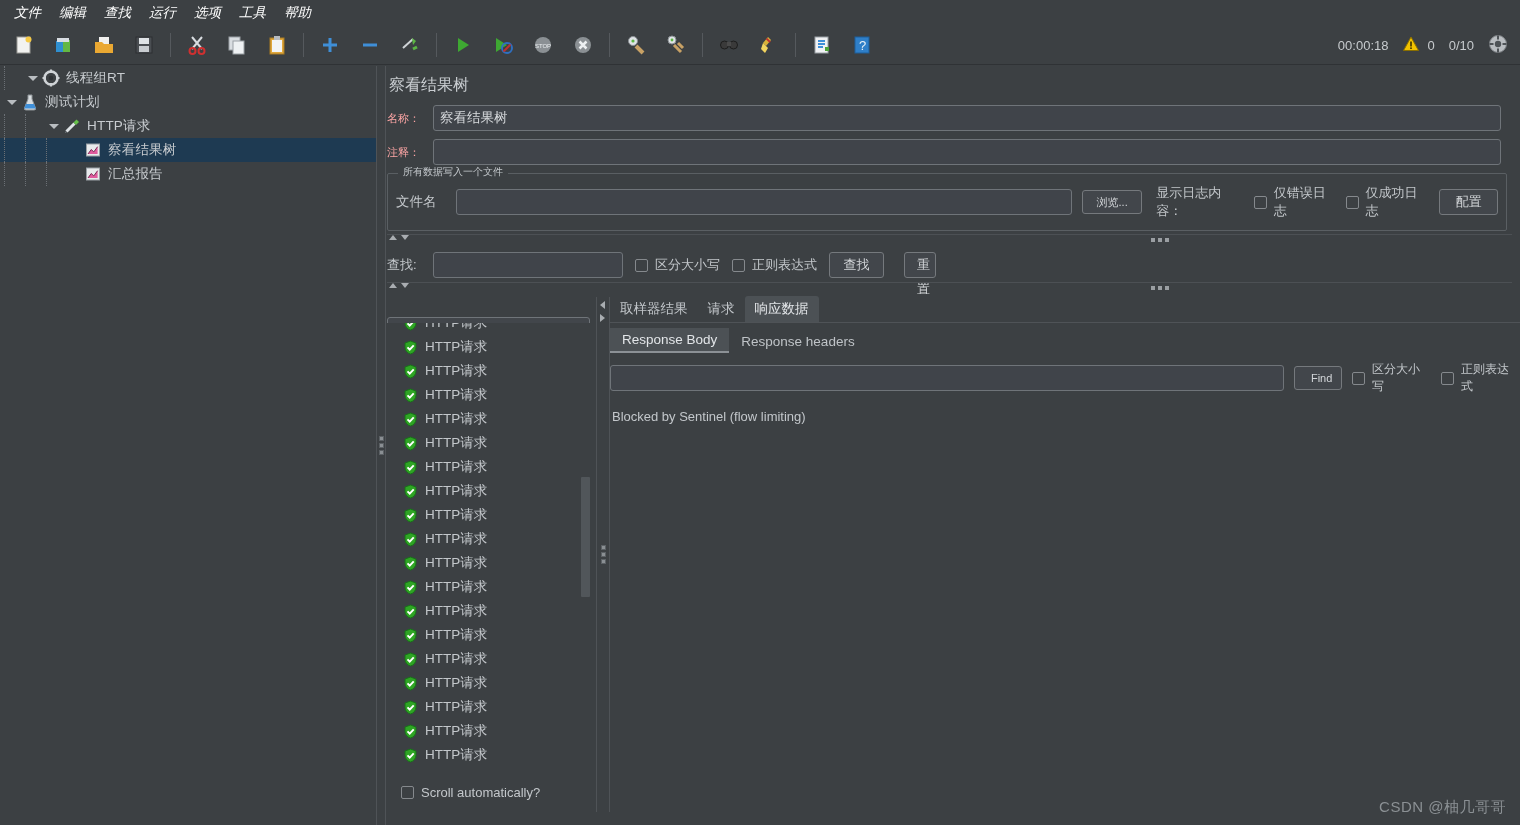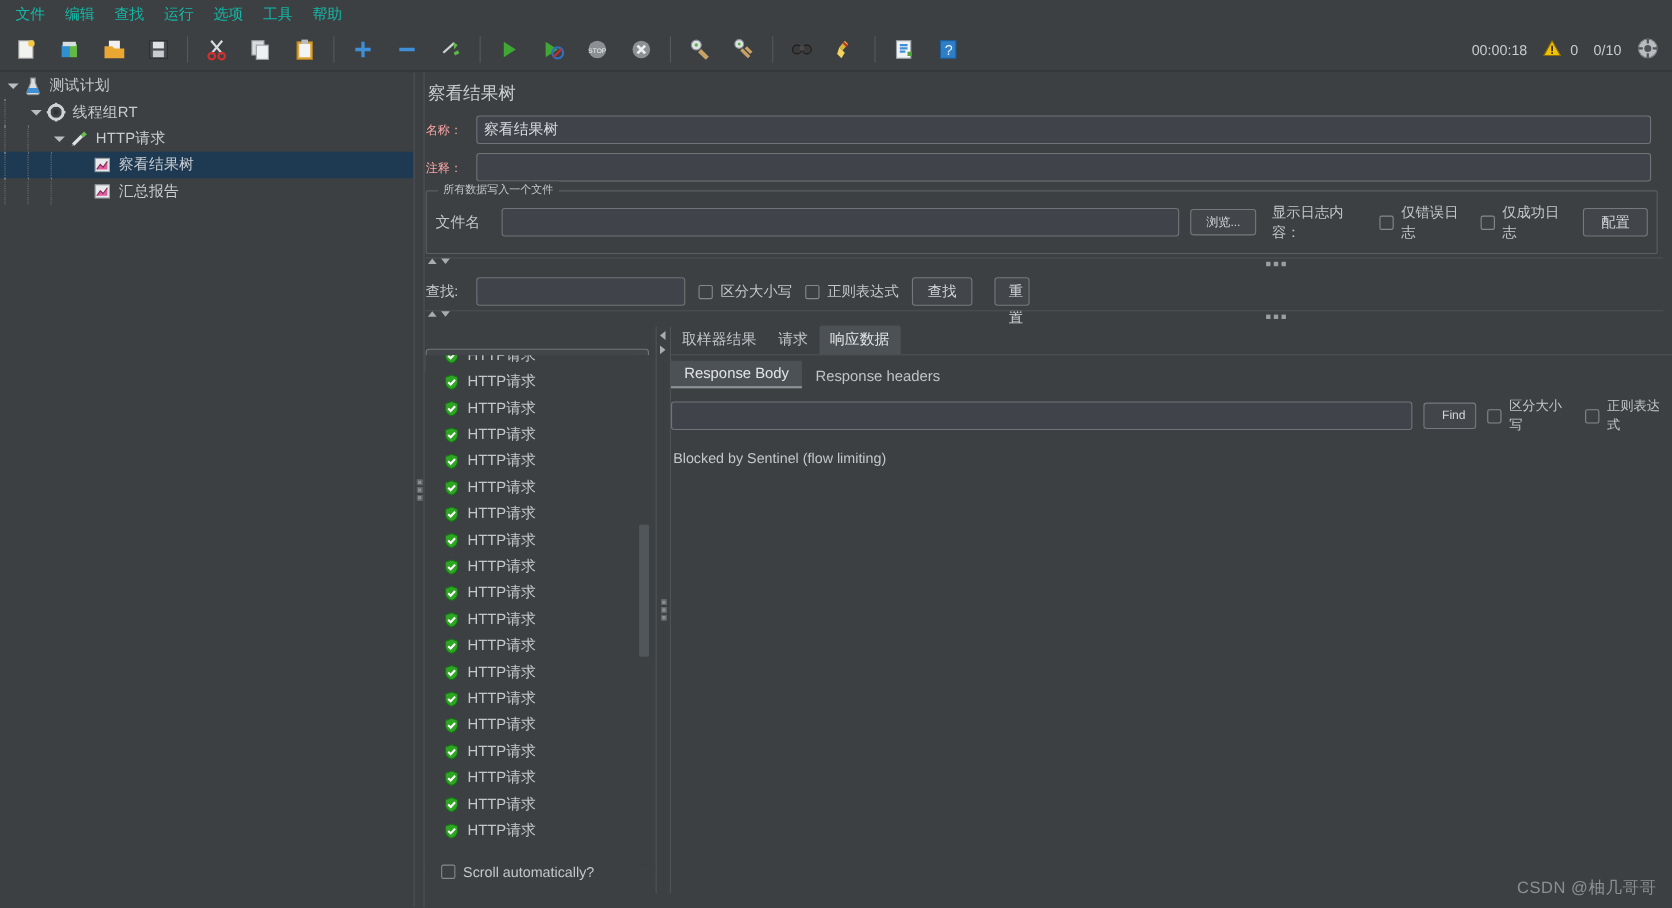--- a/index.html
+++ b/index.html
@@ -14,22 +14,23 @@
     -webkit-font-smoothing: antialiased;
   }
   .app { position: relative; width: 1520px; height: 825px; background: #3c4043; }
 
   
   .menubar {
     height: 26px; background: #3c4043;
     display: flex; align-items: center; padding-left: 6px; gap: 2px;
   }
   .menu-item {
-    padding: 3px 8px; font-size: 13.5px; color: #14b8a6; cursor: default;
+    padding: 3px 8px; font-size: 13.5px; color: #ffffff; cursor: default;
     line-height: 18px;
+    font-style: italic;
   }
 
   
   .toolbar {
     height: 39px; background: #3c4043;
     display: flex; align-items: center; padding-left: 4px;
     border-bottom: 1px solid #2f3235;
     position: relative;
   }
   .tb-btn {
@@ -359,44 +360,44 @@
             <path d="M10 1.5v4M10 14.5v4M1.5 10h4M14.5 10h4" stroke="#4e5357" stroke-width="2"></path>
           </svg>
       </span>
     </div>
   </div>
 
   <div class="body-split">
 
     <div class="tree-pane" id="tree-pane">
         <div class="tree-row">
-          <div class="twisty">
-            <i></i>
-          </div>
-          <div class="node-ico">
-            <svg width="18" height="18" viewBox="0 0 18 18">
-              <path d="M7 2h4v4l3.5 9a1.5 1.5 0 01-1.4 2H4.9a1.5 1.5 0 01-1.4-2L7 6z" fill="#d9dde0" stroke="#8e9498"></path>
-              <path d="M5 11h8l1.8 4.5H3.2z" fill="#3f8fd8"></path>
-            </svg>
-          </div>
-          <div class="node-label">测试计划</div>
-        </div>
-        <div class="tree-row">
           <div class="indent guide" style="width: 21px;"></div>
           <div class="twisty">
             <i></i>
           </div>
           <div class="node-ico">
             <svg width="18" height="18" viewBox="0 0 18 18">
               <circle cx="9" cy="9" r="6.5" fill="none" stroke="#cfd3d6" stroke-width="2.6"></circle>
               <circle cx="9" cy="9" r="2.3" fill="#2f3235"></circle>
               <path d="M9 0.5v3.5M9 14v3.5M0.5 9h3.5M14 9h3.5" stroke="#cfd3d6" stroke-width="2.2"></path>
             </svg>
           </div>
           <div class="node-label">线程组RT</div>
+        </div>
+        <div class="tree-row">
+          <div class="twisty">
+            <i></i>
+          </div>
+          <div class="node-ico">
+            <svg width="18" height="18" viewBox="0 0 18 18">
+              <path d="M7 2h4v4l3.5 9a1.5 1.5 0 01-1.4 2H4.9a1.5 1.5 0 01-1.4-2L7 6z" fill="#d9dde0" stroke="#8e9498"></path>
+              <path d="M5 11h8l1.8 4.5H3.2z" fill="#3f8fd8"></path>
+            </svg>
+          </div>
+          <div class="node-label">测试计划</div>
         </div>
         <div class="tree-row">
           <div class="indent guide" style="width: 21px;"></div>
           <div class="indent guide" style="width: 21px;"></div>
           <div class="twisty">
             <i></i>
           </div>
           <div class="node-ico">
             <svg width="18" height="18" viewBox="0 0 18 18">
               <path d="M3.5 14.5l8-8" stroke="#dfe3e6" stroke-width="3"></path>

